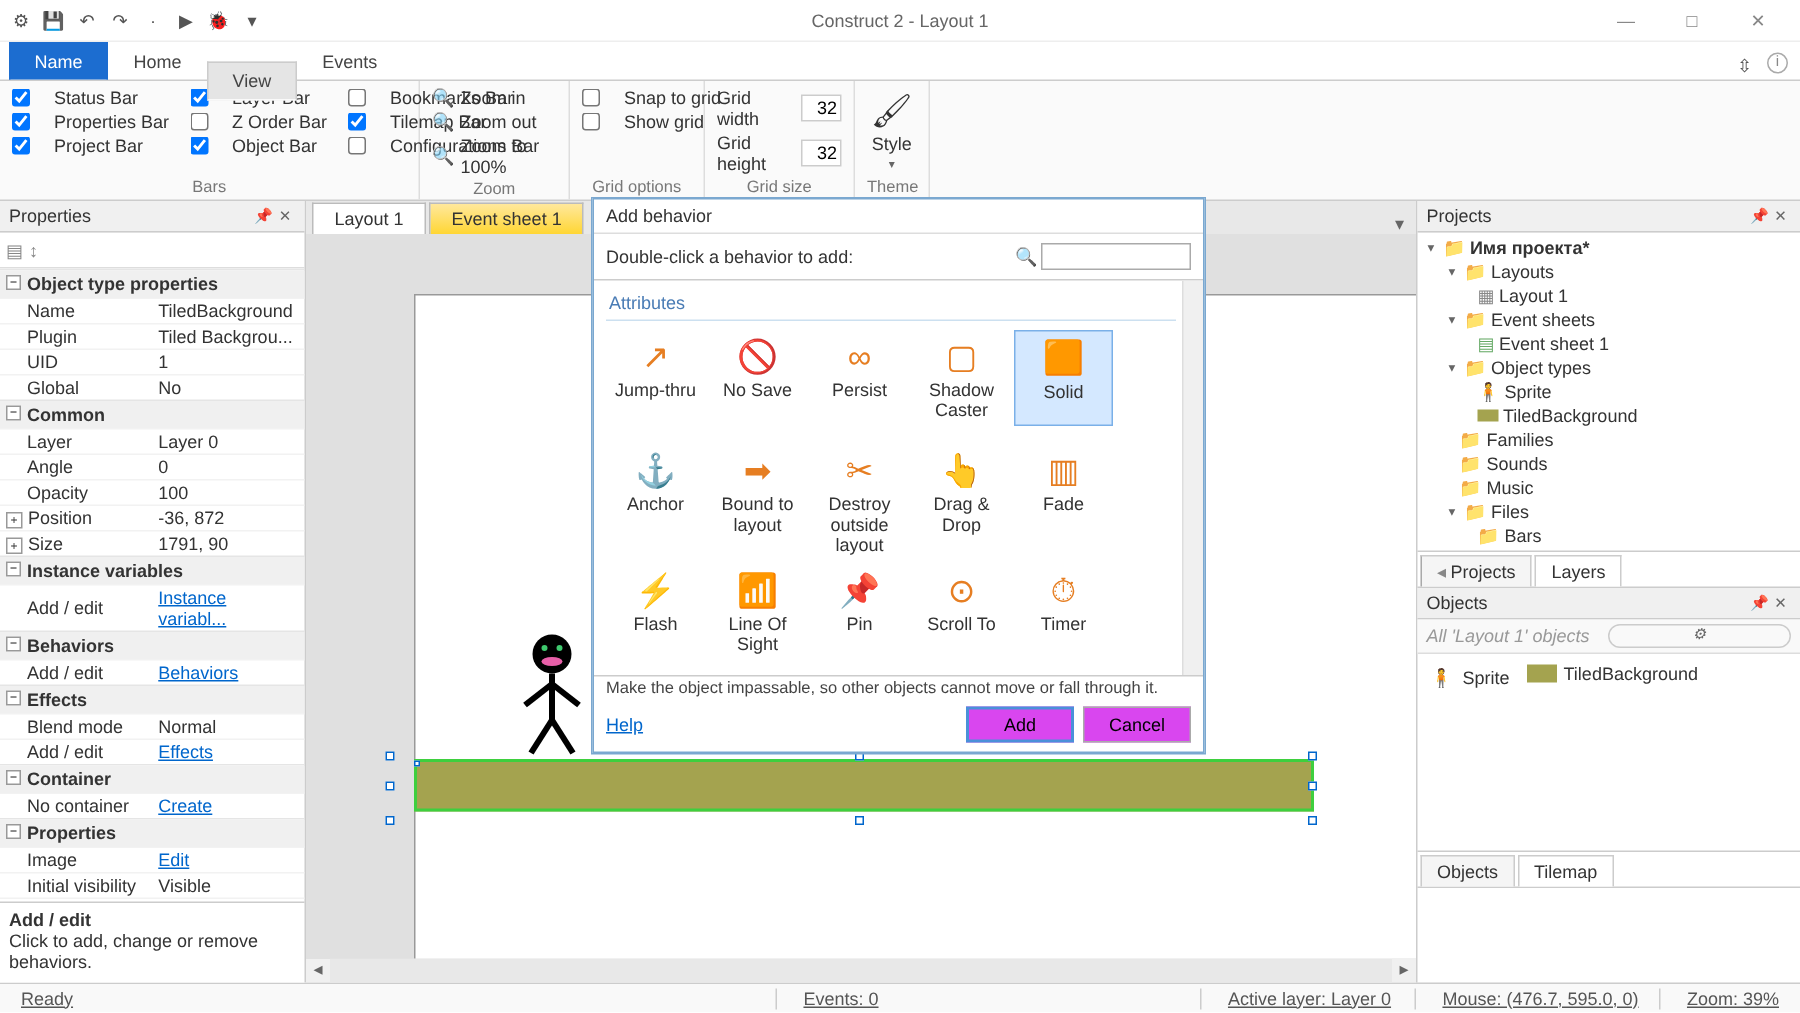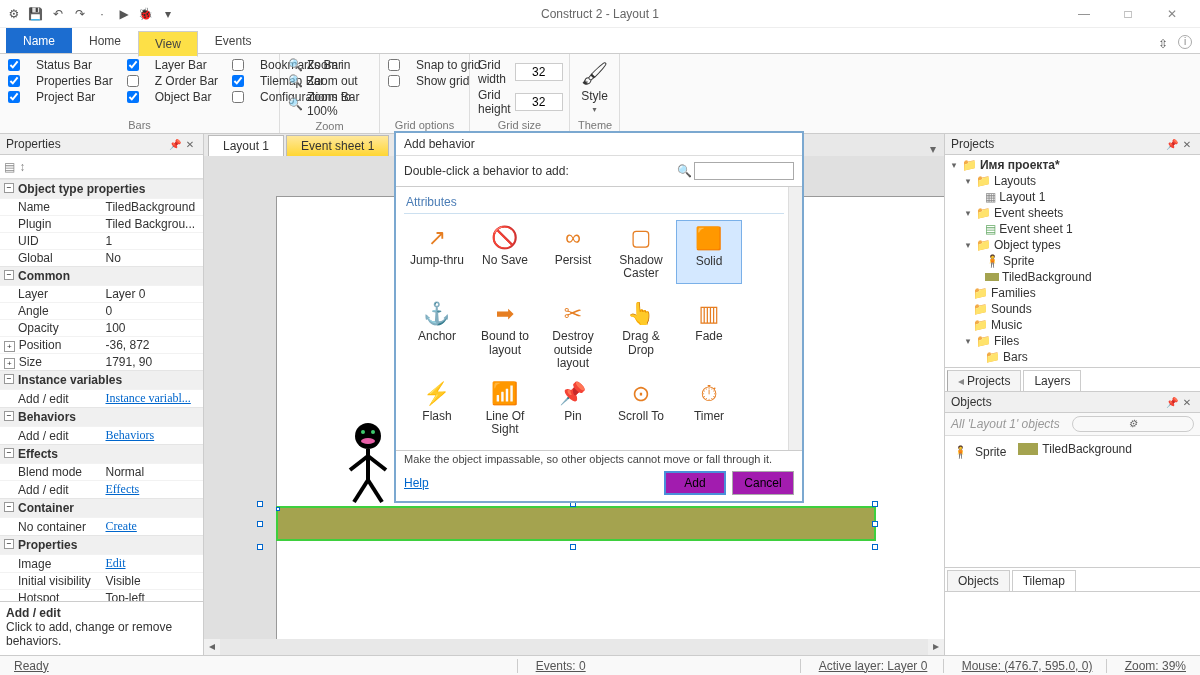--- a/index.html
+++ b/index.html
@@ -10,54 +10,54 @@
 .titlebar .qat { display: flex; gap: 2px; padding-left: 4px; }
 .titlebar .qat span { width: 20px; height: 20px; display: inline-flex; align-items: center; justify-content: center; color: #555; }
 .titlebar .title { position: absolute; left: 50%; transform: translateX(-50%); color: #666; font-size: 12px; }
 .titlebar .winbtns { margin-left: auto; display: flex; gap: 4px; padding-right: 8px; }
 .titlebar .winbtns span { width: 40px; height: 22px; display: inline-flex; align-items: center; justify-content: center; color: #888; }
 
 
 .menutabs { height: 26px; display: flex; align-items: flex-end; padding-left: 6px; border-bottom: 1px solid #ccc; position: relative; }
 .menutabs .tab { padding: 5px 16px; border: 1px solid transparent; border-bottom: none; color: #444; }
 .menutabs .tab.file { background: #1c6dd0; color: #fff; border-color: #1c6dd0; border-bottom-left-radius: 0; }
-.menutabs .tab.active { background: #fde047; border-color: #ccc; border-bottom: 1px solid #fafafa; position: relative; top: 4px; }
+.menutabs .tab.active { background: #e5e5e5; border-color: #ccc; border-bottom: 1px solid #fafafa; position: relative; top: 14px; }
 .menutabs .rightbtns { margin-left: auto; display: flex; gap: 6px; padding-right: 8px; }
 .menutabs .rightbtns span { width: 18px; height: 18px; display: inline-flex; align-items: center; justify-content: center; color: #555; }
 
 
 .ribbon { height: 80px; background: #fafafa; border-bottom: 1px solid #ccc; display: flex; }
 .group { border-right: 1px solid #ddd; padding: 4px 8px 2px 8px; display: flex; flex-direction: column; }
 .group .content { flex: 1; display: flex; gap: 14px; }
 .group .label { text-align: center; font-size: 11px; color: #777; padding-top: 2px; }
 .checkcol { display: flex; flex-direction: column; gap: 2px; }
 .checkcol label { display: flex; align-items: center; gap: 16px; white-space: nowrap; }
 .checkcol input { width: 12px; height: 12px; }
 .zoomcol { display: flex; flex-direction: column; gap: 2px; }
 .zoomcol div { display: flex; align-items: center; gap: 4px; }
 .gridsize { display: flex; flex-direction: column; gap: 2px; }
 .gridsize .row { display: flex; align-items: center; gap: 4px; }
-.gridsize input { width: 48px; height: 18px; border: 1px solid #ccc; padding: 0 2px; background: #fff; text-align: center; }
+.gridsize input { width: 27px; height: 18px; border: 1px solid #ccc; padding: 0 2px; background: #fff; text-align: right; }
 .stylebtn { display: flex; flex-direction: column; align-items: center; justify-content: center; gap: 2px; width: 40px; }
 
 
 .main { display: flex; height: 521px; }
 .leftpanel { width: 204px; border-right: 1px solid #ccc; display: flex; flex-direction: column; background: #fff; }
 .panelhead { background: #f0f0f0; border-bottom: 1px solid #ccc; padding: 3px 6px; display: flex; align-items: center; }
 .panelhead .caption { flex: 1; }
 .panelhead .pin, .panelhead .close { width: 14px; color: #666; font-size: 10px; text-align: center; }
 
 .properties { flex: 1; overflow: auto; }
 .properties table { width: 100%; border-collapse: collapse; }
 .prophead td { background: #f0f0f0; padding: 2px 4px 2px 18px; font-weight: bold; position: relative; border-top: 1px solid #e5e5e5; }
 .prophead .exp { position: absolute; left: 4px; top: 3px; width: 10px; height: 10px; border: 1px solid #999; font-size: 8px; line-height: 8px; text-align: center; color: #555; background: #fff; }
 .proprow td { padding: 1px 4px; border-top: 1px solid #f2f2f2; }
 .proprow td:first-child { width: 50%; padding-left: 18px; }
 .proprow td:last-child { width: 50%; }
-.proprow a { color: #0066cc; text-decoration: underline; font-family: Liberation Serif, serif; }
+.proprow a { color: #0066cc; text-decoration: underline; }
 .infobox { border-top: 1px solid #ccc; padding: 4px 6px; height: 54px; overflow: hidden; }
 .infobox b { font-weight: bold; }
 
 .center { flex: 1; display: flex; flex-direction: column; background: #d3d3d3; }
 .doctabs { height: 22px; background: #e8e8e8; display: flex; align-items: flex-end; padding-left: 4px; }
 .doctabs .dtab { padding: 3px 14px; border: 1px solid #bbb; border-bottom: none; background: #fff; margin-right: 2px; }
 .doctabs .dtab.yellow { background: linear-gradient(#ffe89c, #ffd633); }
 .doctabs .filler { flex: 1; }
 .doctabs .drop { padding: 0 8px; color: #666; }
 
@@ -76,21 +76,21 @@
 .dlgbody { flex: 1; border-top: 1px solid #ccc; border-bottom: 1px solid #ccc; padding: 4px 8px; overflow: hidden; position: relative; }
 .dlgbody .scroll { position: absolute; right: 0; top: 0; bottom: 0; width: 14px; background: #f0f0f0; border-left: 1px solid #ddd; }
 .cat { color: #4a7cb5; padding: 4px 2px; border-bottom: 1px solid #cce0f0; margin-right: 10px; }
 .items { display: flex; flex-wrap: wrap; gap: 2px; padding: 6px 0; }
 .item { width: 66px; display: flex; flex-direction: column; align-items: center; gap: 2px; padding: 4px 2px; text-align: center; line-height: 1.1; }
 .item .icn { width: 28px; height: 28px; display: flex; align-items: center; justify-content: center; font-size: 22px; }
 .item.selected { background: #d4e8ff; border: 1px solid #7ab0e8; }
 .dlgfoot { padding: 6px 8px; display: flex; align-items: center; gap: 10px; }
 .dlgfoot a { color: #0066cc; text-decoration: underline; }
 .dlgfoot .btnbar { margin-left: auto; display: flex; gap: 6px; }
-.dlgfoot button { width: 62px; height: 24px; border: 1px solid #aaa; background: #a21caf; }
+.dlgfoot button { width: 72px; height: 24px; border: 1px solid #aaa; background: #d946ef; }
 .dlgfoot button.primary { border: 2px solid #4a90d9; }
 .dlgdesc { padding: 2px 8px 0 8px; font-size: 11px; color: #444; }
 
 
 .rightarea { width: 256px; display: flex; flex-direction: column; border-left: 1px solid #ccc; }
 .rpanel { flex: 1; display: flex; flex-direction: column; border-bottom: 1px solid #ccc; }
 .tree { flex: 1; overflow: auto; padding: 2px; }
 .tree div { white-space: nowrap; }
 .tree .node { padding: 1px 0; display: flex; align-items: center; gap: 3px; }
 .tree .chv { width: 10px; display: inline-block; text-align: center; color: #666; font-size: 9px; }

